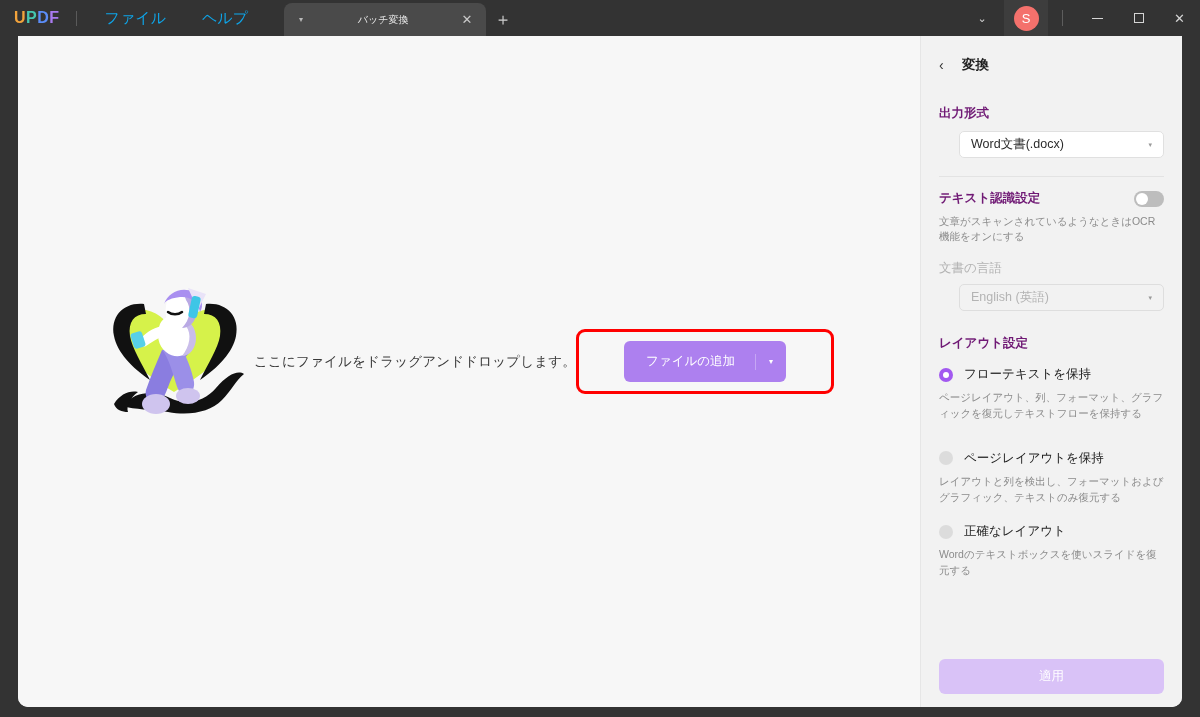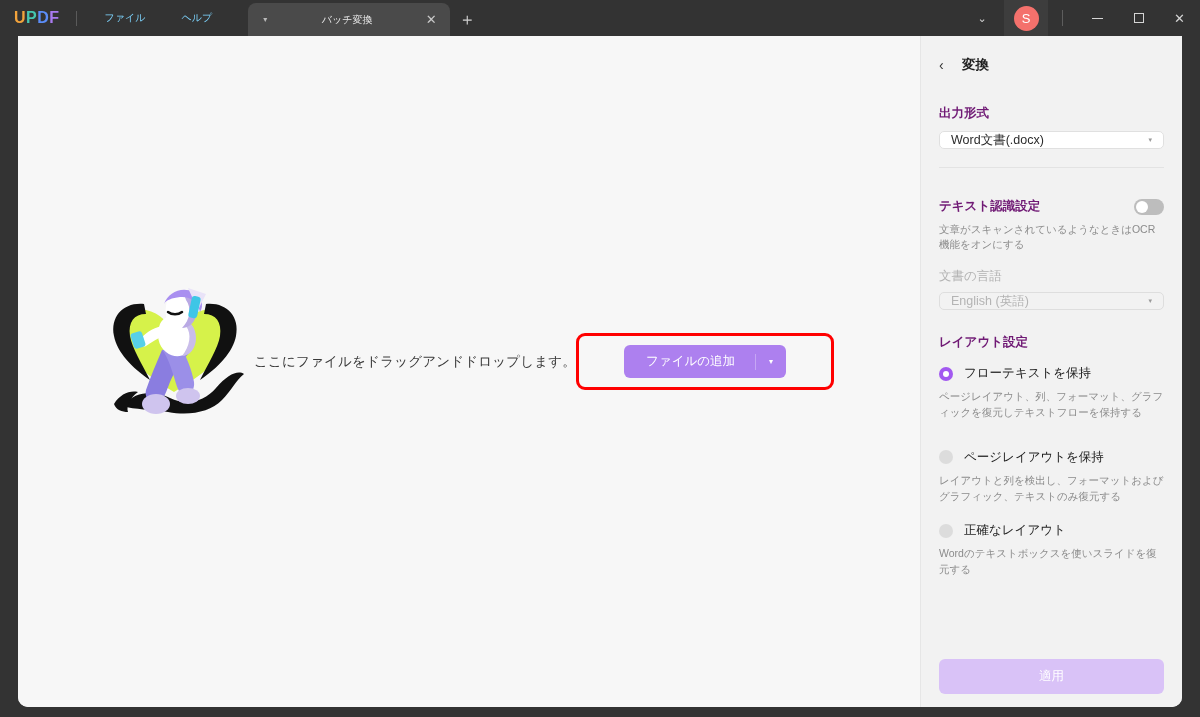--- a/index.html
+++ b/index.html
@@ -33,21 +33,21 @@
   .logo span { display: inline-block; }
   .logo .l1 { color: #f2a33c; }
   .logo .l2 { color: #45c6b0; }
   .logo .l3 { color: #5b8df7; }
   .logo .l4 { color: #a97bf0; }
   .tb-sep {
     width: 1px; height: 15px; background: #5a5a5a;
     margin: 0 16px;
   }
   .menu-item {
-    color: #7dd3fc; font-size: 10px;
+    color: #0ea5e9; font-size: 15px;
     padding: 5px 12px; border-radius: 4px;
     margin-right: 12px; cursor: default;
     white-space: nowrap;
   }
 
   
   .tabstrip { display: flex; align-items: flex-end; height: 36px; margin-left: 12px; }
   .tab {
     position: relative;
     width: 202px; height: 33px;
@@ -134,21 +134,21 @@
   }
   .add-wrap {
     position: relative;
     margin-top: 20px;
     padding: 9px 45px;
     border: 3px solid #ff0000;
     border-radius: 9px;
   }
   .add-btn {
     display: flex; align-items: center;
-    height: 33px;
+    height: 41px;
     background: #ad80ef;
     border-radius: 6px;
     color: #ffffff;
     cursor: default;
   }
   .add-label {
     padding: 0 20px 0 22px;
     font-size: 12.5px; white-space: nowrap;
   }
   .add-div { width: 1px; height: 16px; background: #c6a6f4; }
@@ -180,37 +180,37 @@
     font-size: 13.5px; color: #1f1f1f; font-weight: 600;
     margin-left: 7px;
   }
   .sec-label {
     font-size: 12.5px; color: #701a75; font-weight: 700;
     margin-top: 18px; margin-bottom: 9px;
   }
   .sec-label.muted { color: #b2b2b2; font-weight: 400; margin-bottom: 7px; }
   .select {
     position: relative;
-    height: 18px; background: #ffffff;
+    height: 27px; background: #ffffff;
     border: 1px solid #e0e0e0; border-radius: 5px;
     display: flex; align-items: center;
     padding: 0 26px 0 11px;
-    font-size: 12.5px; color: #2b2b2b;
+    font-size: 12.5px; color: #2b2b2b; margin-left: 20px;
   }
   .select.disabled { background: #f2f2f2; border-color: #dedede; color: #b4b4b4; }
   .sel-caret {
     position: absolute; right: 11px; top: 50%;
     transform: translateY(-50%);
     font-size: 7px; color: #9a9a9a;
   }
   .hr { height: 1px; background: #e3e3e3; margin: 18px 0 0 0; }
 
   .row-toggle {
     display: flex; align-items: center; justify-content: space-between;
-    margin-top: 30px;
+    margin-top: 13px;
   }
   .row-toggle .sec-label { margin: 0; }
   .toggle {
     width: 30px; height: 16px; border-radius: 8px;
     background: #bdbdbd; position: relative;
   }
   .toggle .knob {
     position: absolute; top: 2px; left: 2px;
     width: 12px; height: 12px; border-radius: 50%;
     background: #ffffff;

